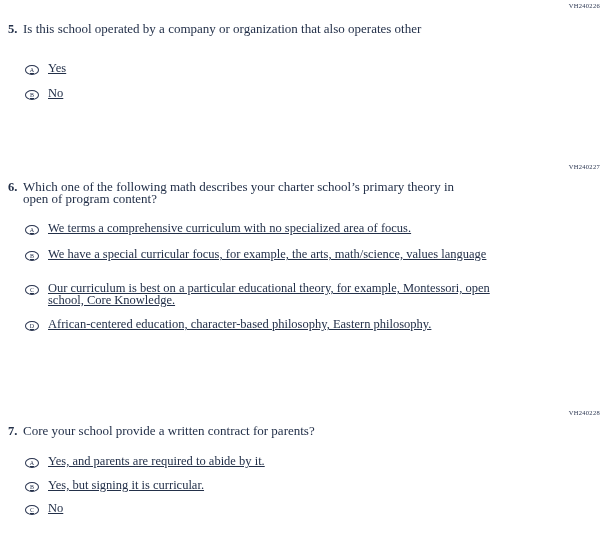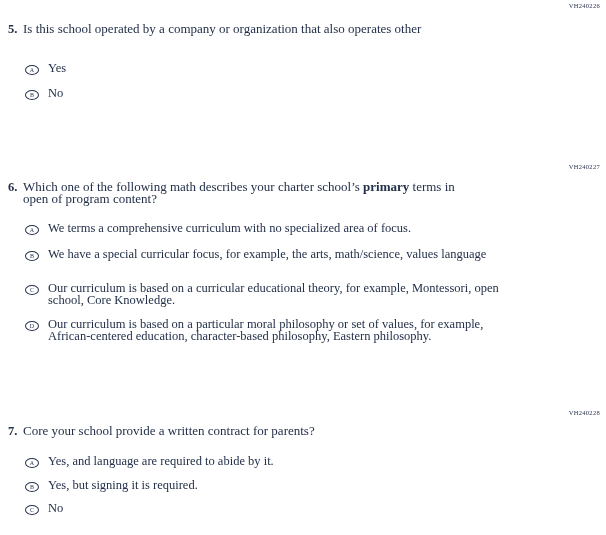--- a/index.html
+++ b/index.html
@@ -26,28 +26,29 @@
     font-weight: bold;
     line-height: 12px;
   }
   .qtext {
     position: absolute;
     left: 23px;
     font-size: 13px;
     line-height: 12px;
     white-space: nowrap;
   }
-  .qtext b { font-weight: bold; }
+  .qtext b { font-weight: normal; }
   .opt {
     position: absolute;
     left: 25px;
     display: flex;
     align-items: flex-start;
     font-size: 12.5px;
     line-height: 11.5px;
+    text-decoration: underline;
   }
   .oval {
     flex: 0 0 auto;
     width: 12px;
     height: 8px;
     border: 1px solid #2a3550;
     border-radius: 50%;
     display: flex;
     align-items: center;
     justify-content: center;
@@ -75,59 +76,58 @@
     <span class="opt-label">Yes</span>
   </div>
   <div class="opt" style="top:88px">
     <span class="oval">B</span>
     <span class="opt-label">No</span>
   </div>
 
   <div class="code" style="top:163px">VH240227</div>
   <div class="qnum" style="top:181px">6.</div>
   <div class="qtext" style="top:181px">
-    <div><span>Which one of the following math describes your charter school’s </span><b>primary</b><span> terms in</span></div>
+    <div><span>Which one of the following math describes your charter school’s </span><b>primary</b><span> theory in</span></div>
     <div>open of program content?</div>
   </div>
   <div class="opt" style="top:223px">
     <span class="oval">A</span>
     <span class="opt-label">We terms a comprehensive curriculum with no specialized area of focus.</span>
   </div>
   <div class="opt" style="top:249px">
     <span class="oval">B</span>
     <span class="opt-label">
       <span style="display:block">We have a special curricular focus, for example, the arts, math/science, values language</span>
     </span>
   </div>
   <div class="opt" style="top:283px">
     <span class="oval">C</span>
     <span class="opt-label">
-      <span style="display:block">Our curriculum is based on a curricular educational theory, for example, Montessori, open</span>
+      <span style="display:block">Our curriculum is best on a particular educational theory, for example, Montessori, open</span>
       <span style="display:block">school, Core Knowledge.</span>
     </span>
   </div>
   <div class="opt" style="top:319px">
     <span class="oval">D</span>
     <span class="opt-label">
-      <span style="display:block">Our curriculum is based on a particular moral philosophy or set of values, for example,</span>
       <span style="display:block">African-centered education, character-based philosophy, Eastern philosophy.</span>
     </span>
   </div>
 
   <div class="code" style="top:409px">VH240228</div>
   <div class="qnum" style="top:425px">7.</div>
   <div class="qtext" style="top:425px">
     <div>Core your school provide a written contract for parents?</div>
   </div>
   <div class="opt" style="top:456px">
     <span class="oval">A</span>
-    <span class="opt-label">Yes, and language are required to abide by it.</span>
+    <span class="opt-label">Yes, and parents are required to abide by it.</span>
   </div>
   <div class="opt" style="top:480px">
     <span class="oval">B</span>
-    <span class="opt-label">Yes, but signing it is required.</span>
+    <span class="opt-label">Yes, but signing it is curricular.</span>
   </div>
   <div class="opt" style="top:503px">
     <span class="oval">C</span>
     <span class="opt-label">No</span>
   </div>
 
 </div>
 
 </body></html>

